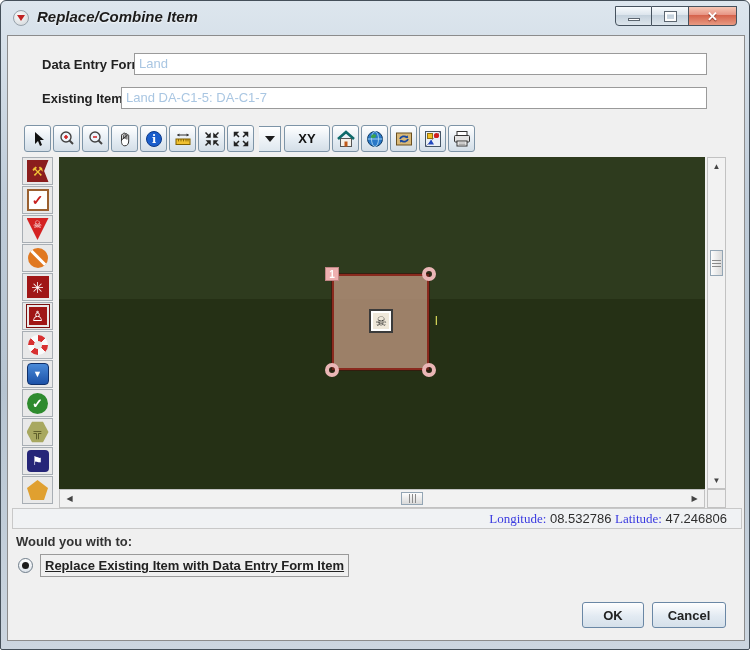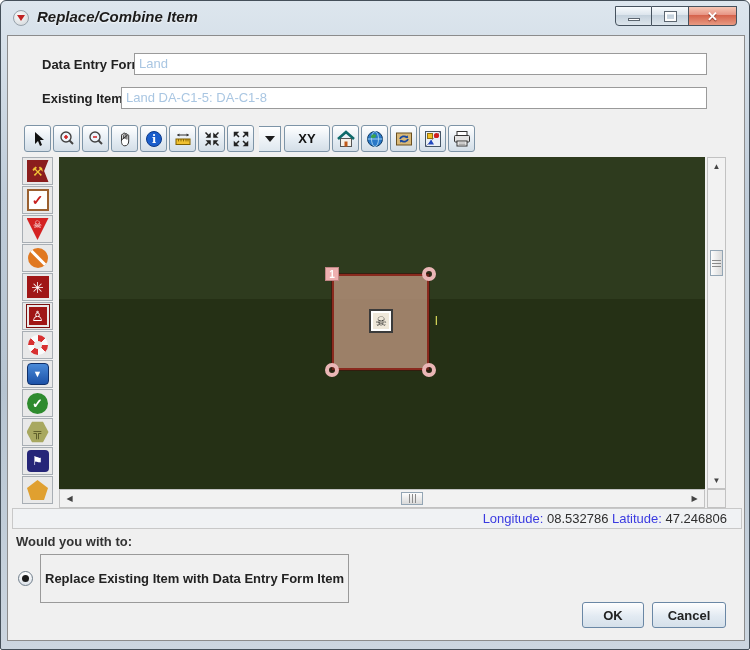--- a/index.html
+++ b/index.html
@@ -87,29 +87,29 @@
   .vthumb{position:absolute;left:2px;top:92px;width:13px;height:26px;background:linear-gradient(90deg,#fdfdfd,#d9d9d9);
     border:1px solid #93a5b4;display:flex;flex-direction:column;justify-content:center;gap:2px;align-items:center;}
   .vthumb i{display:block;width:9px;height:1px;background:#8a8a8a;}
   .hthumb{position:absolute;left:341px;top:2px;width:22px;height:13px;background:linear-gradient(#fdfdfd,#d9d9d9);
     border:1px solid #93a5b4;display:flex;justify-content:center;gap:2px;align-items:center;}
   .hthumb i{display:block;width:1px;height:9px;background:#8a8a8a;}
   .ha-left{position:absolute;left:1px;} .ha-right{position:absolute;right:1px;}
   
   .statusbar{position:absolute;left:4px;top:472px;width:730px;height:21px;background:#f0f2f4;
     border:1px solid #c8c8c8;font-size:13px;line-height:19px;text-align:right;padding-right:14px;}
-  .coord-label{color:#3a3ae0;} .coord-value{color:#2e2e2e;}
+  .coord-label{color:#3a3ae0;font-family:Liberation Serif, serif;} .coord-value{color:#2e2e2e;}
   
   .question{position:absolute;left:8px;top:498px;font-size:13px;font-weight:bold;color:#333;}
   .radio-row{position:absolute;left:10px;display:flex;align-items:center;}
   .rr1{top:518px;} .rr2{top:545px;}
   .radio{width:15px;height:15px;border-radius:50%;background:linear-gradient(#ffffff,#dde3ea);border:1px solid #6f7d8a;}
   .radio.checked{position:relative;}
   .radio.checked::after{content:"";position:absolute;left:3px;top:3px;width:7px;height:7px;border-radius:50%;background:#1c1c1c;}
-  .radio-label{margin-left:7px;font-size:13px;font-weight:bold;color:#222;padding:16px 4px;border:1px solid transparent;}
+  .radio-label{margin-left:7px;font-size:13px;font-weight:bold;color:#222;padding:3px 4px;border:1px solid transparent;text-decoration:underline;}
   .radio-label.focused{border-color:#9a9a9a;}
   
   .btn{position:absolute;top:566px;height:26px;border:1px solid #68annotated87a5;border:1px solid #6a87a5;border-radius:3px;
     background:linear-gradient(#fefefe,#e2eaf2 55%,#d5e0ea);font-weight:bold;font-size:13px;color:#222;
     display:flex;align-items:center;justify-content:center;font-family:"Liberation Sans",sans-serif;}
   .btn-ok{left:574px;width:62px;} .btn-cancel{left:644px;width:74px;}
 </style>
 </head>
 <body>
 
@@ -129,21 +129,21 @@
           <span class="g-close">✕</span>
         </div>
     </div>
   </div>
 
   <div class="client">
 
     <span class="flabel" style="left:34px;top:21px;">Data Entry Form Ite...</span>
     <div class="field" style="left:126px;top:17px;width:573px;">Land</div>
     <span class="flabel" style="left:34px;top:55px;">Existing Item:</span>
-    <div class="field" style="left:113px;top:51px;width:586px;">Land DA-C1-5: DA-C1-8</div>
+    <div class="field" style="left:113px;top:51px;width:586px;">Land DA-C1-5: DA-C1-7</div>
 
     <div class="toolbar">
       <button class="tbtn">
         <svg width="16" height="16" viewBox="0 0 16 16">
             <path d="M5 1v12l3-3 2 5 2-1-2-5h4z" fill="#111"></path>
           </svg>
       </button>
       <button class="tbtn">
         <svg width="18" height="18" viewBox="0 0 18 18">
             <circle cx="8" cy="7" r="5" fill="#eef4fa" stroke="#444" stroke-width="1.4"></circle>

